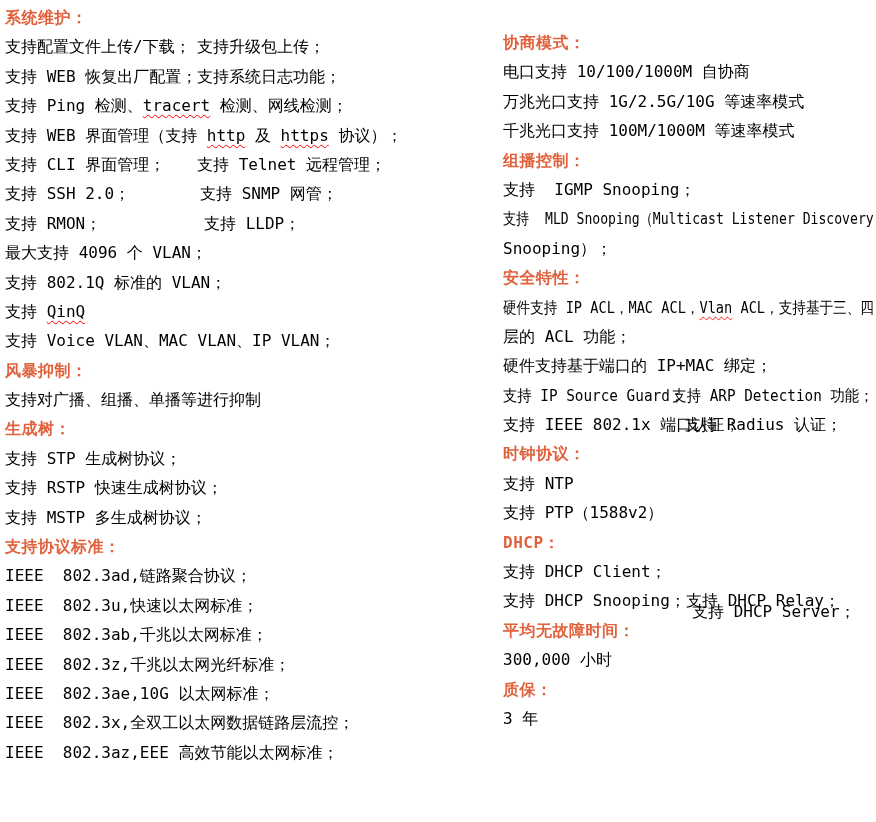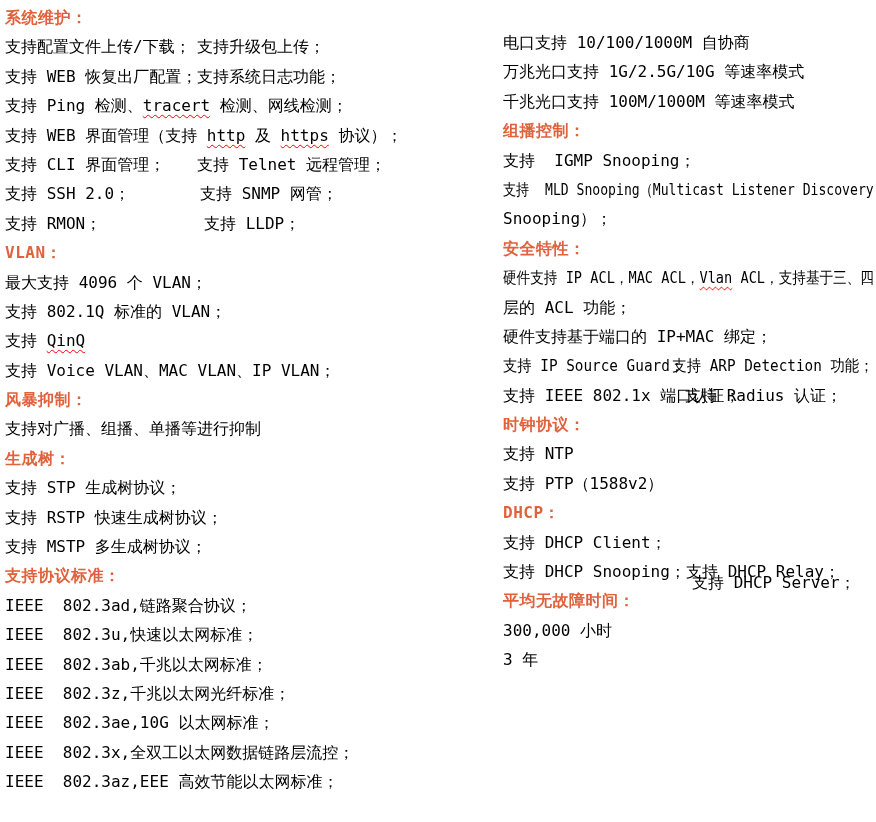--- a/index.html
+++ b/index.html
@@ -45,41 +45,41 @@
 <div class="page">
   <div class="col" id="col-left">
       <div class="row heading">系统维护：</div>
       <div class="row"><span>支持配置文件上传/下载；</span><span class="tabbed" style="left: 192px;">支持升级包上传；</span></div>
       <div class="row"><span>支持 WEB 恢复出厂配置；</span><span class="tabbed" style="left: 192px;">支持系统日志功能；</span></div>
       <div class="row"><span>支持 Ping 检测、</span><span class="sq">tracert</span><span> 检测、网线检测；</span></div>
       <div class="row"><span>支持 WEB 界面管理（支持 </span><span class="sq">http</span><span> 及 </span><span class="sq">https</span><span> 协议）；</span></div>
       <div class="row"><span>支持 CLI 界面管理；</span><span class="tabbed" style="left: 192px;">支持 Telnet 远程管理；</span></div>
       <div class="row"><span>支持 SSH 2.0；</span><span class="tabbed" style="left: 195px;">支持 SNMP 网管；</span></div>
       <div class="row"><span>支持 RMON；</span><span class="tabbed" style="left: 199px;">支持 LLDP；</span></div>
-      <div class="row heading">VLAN：</div>
       <div class="row"><span>最大支持 4096 个 VLAN；</span></div>
       <div class="row"><span>支持 802.1Q 标准的 VLAN；</span></div>
       <div class="row"><span>支持 </span><span class="sq">QinQ</span></div>
       <div class="row"><span>支持 Voice VLAN、MAC VLAN、IP VLAN；</span></div>
       <div class="row heading">风暴抑制：</div>
       <div class="row"><span>支持对广播、组播、单播等进行抑制</span></div>
       <div class="row heading">生成树：</div>
       <div class="row"><span>支持 STP 生成树协议；</span></div>
       <div class="row"><span>支持 RSTP 快速生成树协议；</span></div>
       <div class="row"><span>支持 MSTP 多生成树协议；</span></div>
       <div class="row heading">支持协议标准：</div>
       <div class="row"><span>IEEE  802.3ad,链路聚合协议；</span></div>
       <div class="row"><span>IEEE  802.3u,快速以太网标准；</span></div>
       <div class="row"><span>IEEE  802.3ab,千兆以太网标准；</span></div>
       <div class="row"><span>IEEE  802.3z,千兆以太网光纤标准；</span></div>
       <div class="row"><span>IEEE  802.3ae,10G 以太网标准；</span></div>
       <div class="row"><span>IEEE  802.3x,全双工以太网数据链路层流控；</span></div>
       <div class="row"><span>IEEE  802.3az,EEE 高效节能以太网标准；</span></div>
     </div>
   <div class="col" id="col-right">
+      <div class="row heading">协商模式：</div>
       <div class="row"><span>电口支持 10/100/1000M 自协商</span></div>
       <div class="row"><span>万兆光口支持 1G/2.5G/10G 等速率模式</span></div>
       <div class="row"><span>千兆光口支持 100M/1000M 等速率模式</span></div>
       <div class="row heading">组播控制：</div>
       <div class="row"><span>支持  IGMP Snooping；</span></div>
       <div class="row" style="transform-origin: left center; transform: scaleX(0.819);"><span>支持  MLD Snooping（Multicast Listener Discovery</span></div>
       <div class="row"><span>Snooping）；</span></div>
       <div class="row heading">安全特性：</div>
       <div class="row" style="transform-origin: left center; transform: scaleX(0.851);"><span>硬件支持 IP ACL，MAC ACL，</span><span class="sq">Vlan</span><span> ACL，支持基于三、四</span></div>
       <div class="row"><span>层的 ACL 功能；</span></div>
@@ -87,15 +87,16 @@
       <div class="row" style="transform-origin: left center; transform: scaleX(0.896);"><span>支持 IP Source Guard；</span><span class="tabbed" style="left: 189px;">支持 ARP Detection 功能；</span></div>
       <div class="row"><span>支持 IEEE 802.1x 端口认证；</span><span class="tabbed" style="left: 182px;">支持 Radius 认证；</span></div>
       <div class="row heading">时钟协议：</div>
       <div class="row"><span>支持 NTP</span></div>
       <div class="row"><span>支持 PTP（1588v2）</span></div>
       <div class="row heading">DHCP：</div>
       <div class="row"><span>支持 DHCP Client；</span><span class="tabbed" style="left: 189px; margin-top: 40px;">支持 DHCP Server；</span></div>
       <div class="row"><span>支持 DHCP Snooping；</span><span class="tabbed" style="left: 183px;">支持 DHCP Relay；</span></div>
       <div class="row heading">平均无故障时间：</div>
       <div class="row"><span>300,000 小时</span></div>
+      <div class="row heading">质保：</div>
       <div class="row"><span>3 年</span></div>
     </div>
 </div>
 
 </body></html>

